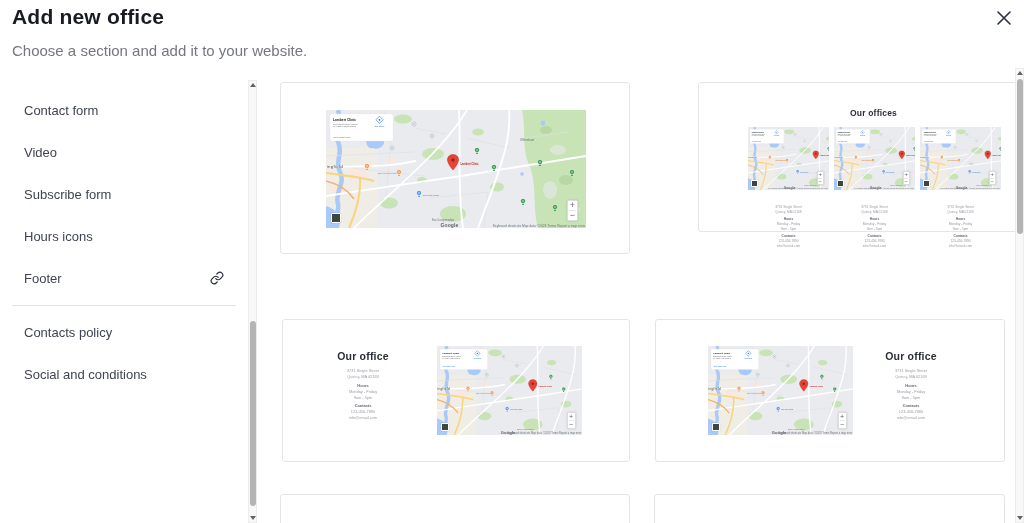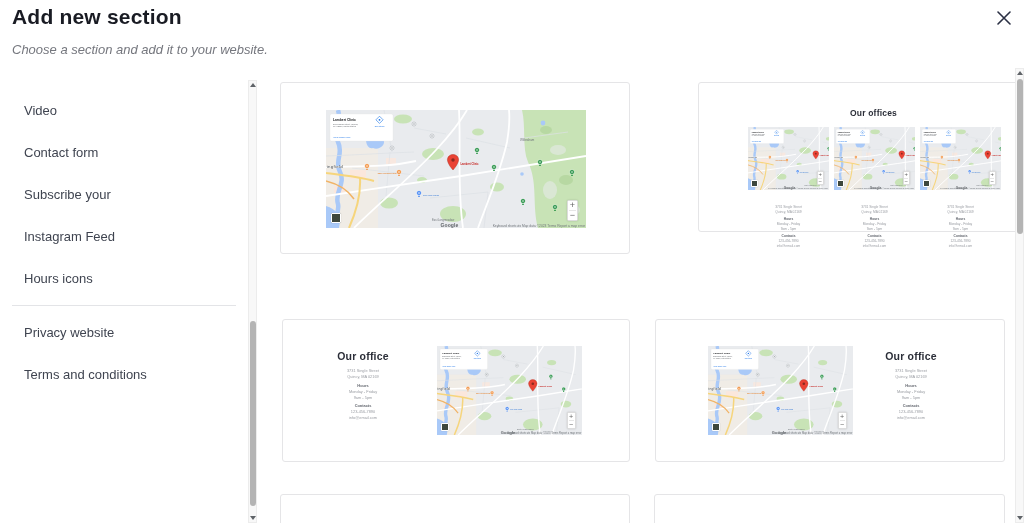--- a/index.html
+++ b/index.html
@@ -3,21 +3,21 @@
 <meta charset="utf-8">
 <style>
   * { margin:0; padding:0; box-sizing:border-box; }
   html,body { width:1024px; height:523px; }
   body {
     position:relative; overflow:hidden; background:#fff;
     font-family:"Liberation Sans", sans-serif; color:#1c1e26;
   }
   
   .modal-title { position:absolute; left:12px; top:5px; font-size:21px; font-weight:bold; letter-spacing:.2px; color:#191b23; }
-  .modal-subtitle { position:absolute; left:12px; top:42px; font-size:13px; color:#75777e;font-style:italic; }
+  .modal-subtitle { position:absolute; left:12px; top:42px; font-size:15px; color:#75777e; }
   .close-btn { position:absolute; right:8px; top:6px; width:24px; height:24px; display:flex; align-items:center; justify-content:center; cursor:pointer; background:none; border:none; }
   
   .sidebar { position:absolute; left:0; top:80px; width:248px; height:443px; padding-top:9px; }
   .side-item { height:42px; margin:0 12px; padding:0 12px; display:flex; align-items:center; justify-content:space-between; font-size:13px; color:#3f4450; border-radius:6px; cursor:pointer; }
   .side-item.selected { background:#f1f3f6; }
   .side-divider { height:1px; background:#e3e4e7; margin:6px 12px 5px 12px; }
   
   .scrollbar { position:absolute; background:#f8f8f8; border:1px solid #ececec; }
   .sb-thumb { position:absolute; left:1px; width:6px; background:#b4b4b4; border-radius:3px; }
   .sb-arrow { position:absolute; left:0; width:100%; height:8px; display:flex; align-items:center; justify-content:center; }
@@ -193,50 +193,54 @@
         <text x="7" y="17.4" font-size="2.1" fill="#5f6368">MA 02169, United States</text>
         <text x="7" y="27.5" font-size="2.4" fill="#1a73e8">View larger map</text>
         <path d="M53.5,6.2 l3.6,3.6 -3.6,3.6 -3.6,-3.6 z" fill="#fff" stroke="#1a73e8" stroke-width=".6"></path>
         <circle cx="53.5" cy="9.8" r=".9" fill="#1a73e8"></circle>
         <text x="53.5" y="17.2" font-size="2.2" fill="#1a73e8" text-anchor="middle">Directions</text>
       </g>
     </g>
   </defs>
 </svg>
 
-<h1 class="modal-title">Add new section</h1>
+<h1 class="modal-title">Add new office</h1>
 <p class="modal-subtitle">Choose a section and add it to your website.</p>
 <button class="close-btn">
   <svg width="14" height="14" viewBox="0 0 14 14">
     <path d="M1,1 L13,13 M13,1 L1,13" stroke="#2b3044" stroke-width="1.6" stroke-linecap="round"></path>
   </svg>
 </button>
 
 <nav class="sidebar">
   <div class="side-item">
+      <span>Contact form</span>
+    </div>
+  <div class="side-item">
       <span>Video</span>
     </div>
   <div class="side-item">
-      <span>Contact form</span>
-    </div>
-  <div class="side-item">
-      <span>Subscribe your</span>
-    </div>
-  <div class="side-item">
-      <span>Instagram Feed</span>
+      <span>Subscribe form</span>
     </div>
   <div class="side-item">
       <span>Hours icons</span>
     </div>
+  <div class="side-item">
+    <span>Footer</span>
+    <svg width="14" height="14" viewBox="0 0 24 24" fill="none" stroke="#2a2f3c" stroke-width="2" stroke-linecap="round">
+      <path d="M10 13a5 5 0 0 0 7.54.54l3-3a5 5 0 0 0-7.07-7.07l-1.72 1.71"></path>
+      <path d="M14 11a5 5 0 0 0-7.54-.54l-3 3a5 5 0 0 0 7.07 7.07l1.71-1.71"></path>
+    </svg>
+  </div>
   <div class="side-divider"></div>
   <div class="side-item">
-      <span>Privacy website</span>
-    </div>
-  <div class="side-item">
-      <span>Terms and conditions</span>
+      <span>Contacts policy</span>
+    </div>
+  <div class="side-item">
+      <span>Social and conditions</span>
     </div>
 </nav>
 
 <div class="scrollbar" id="sidebar-scrollbar">
   <div class="sb-arrow" style="top:0">
       <div class="tri-up"></div>
     </div>
   <div class="sb-thumb" style="top:240px; height:185px;"></div>
   <div class="sb-arrow" style="bottom:0">
       <div class="tri-down"></div>

